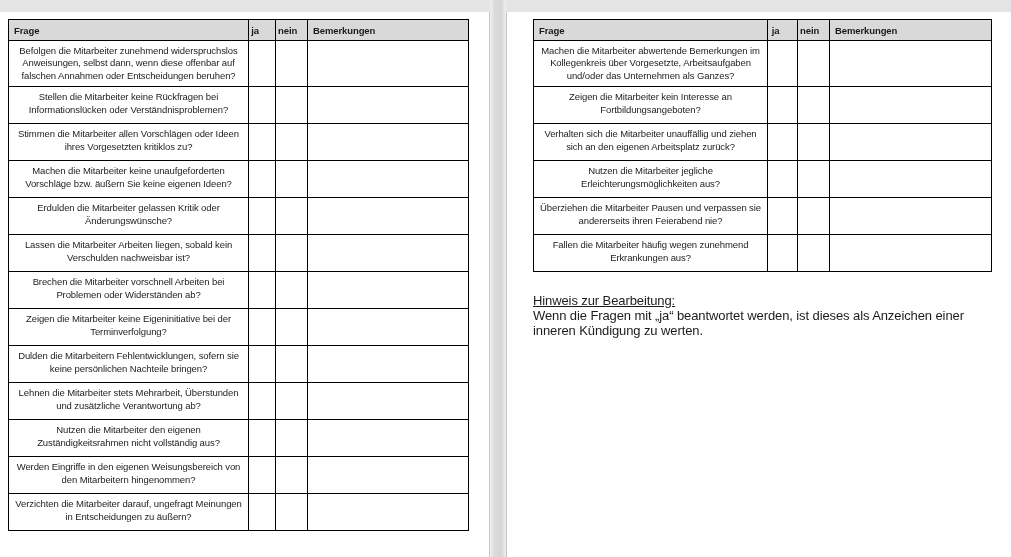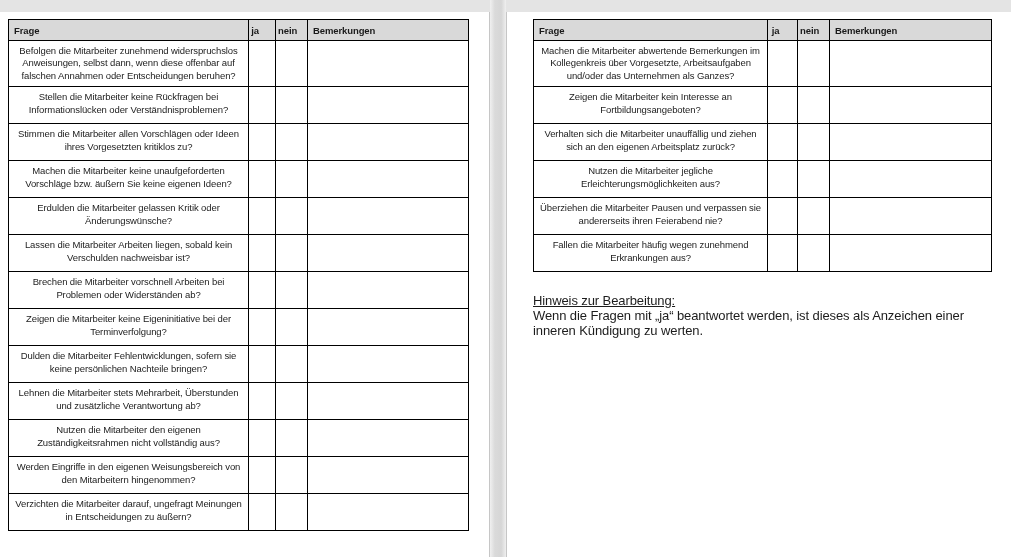--- a/index.html
+++ b/index.html
@@ -124,21 +124,21 @@
             <td></td>
             <td></td>
           </tr>
           <tr>
             <td>Zeigen die Mitarbeiter keine Eigeninitiative bei der Terminverfolgung?</td>
             <td></td>
             <td></td>
             <td></td>
           </tr>
           <tr>
-            <td>Dulden die Mitarbeiter Fehlentwicklungen, sofern sie keine persönlichen Nachteile bringen?</td>
+            <td>Dulden die Mitarbeitern Fehlentwicklungen, sofern sie keine persönlichen Nachteile bringen?</td>
             <td></td>
             <td></td>
             <td></td>
           </tr>
           <tr>
             <td>Lehnen die Mitarbeiter stets Mehrarbeit, Überstunden und zusätzliche Verantwortung ab?</td>
             <td></td>
             <td></td>
             <td></td>
           </tr>

